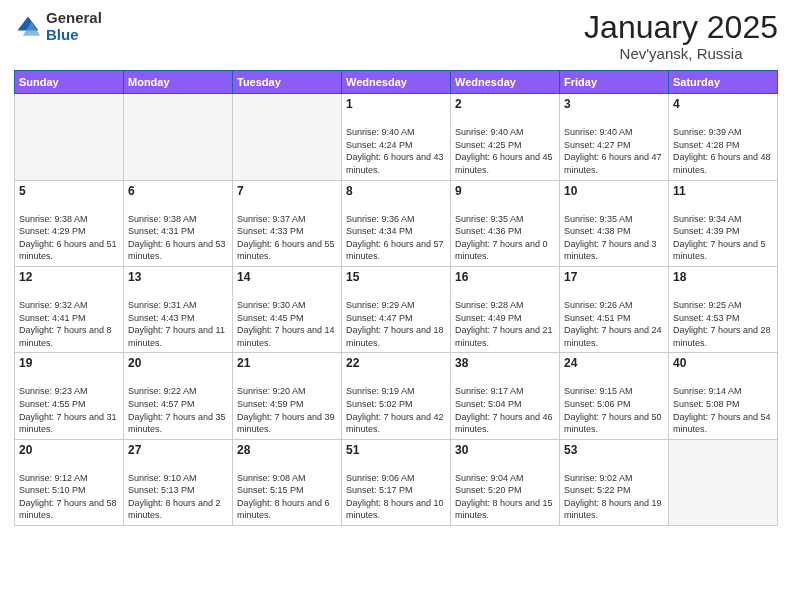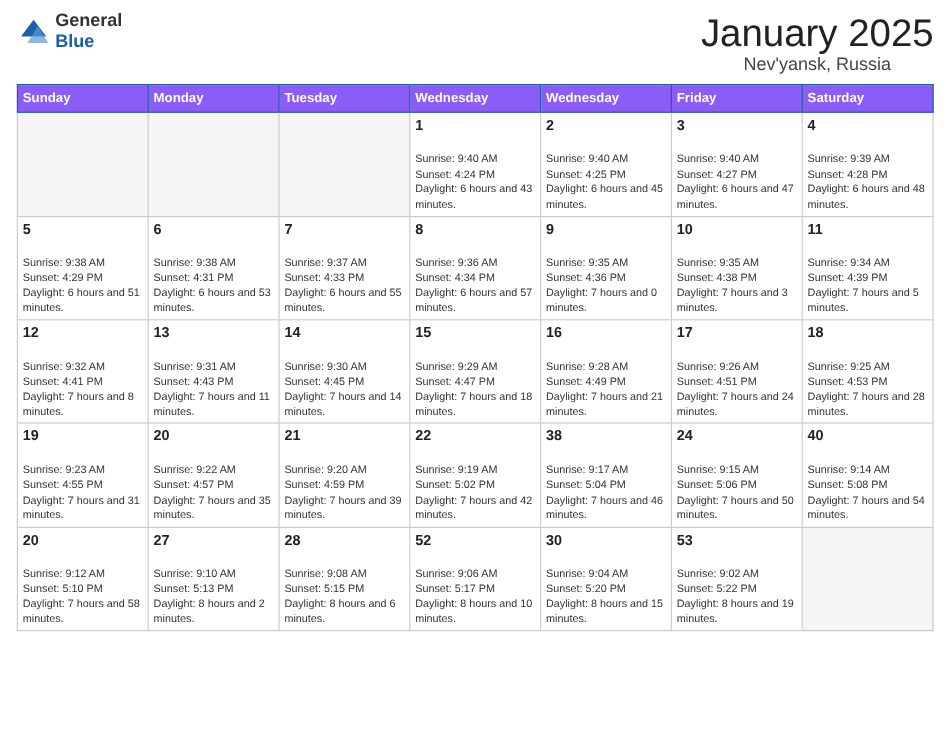--- a/index.html
+++ b/index.html
@@ -250,21 +250,21 @@
           </td>
           <td>
             <span class="day-num">27</span>
             <div class="day-info">Sunrise: 9:10 AM<br>Sunset: 5:13 PM<br>Daylight: 8 hours and 2 minutes.</div>
           </td>
           <td>
             <span class="day-num">28</span>
             <div class="day-info">Sunrise: 9:08 AM<br>Sunset: 5:15 PM<br>Daylight: 8 hours and 6 minutes.</div>
           </td>
           <td>
-            <span class="day-num">52</span>
+            <span class="day-num">51</span>
             <div class="day-info">Sunrise: 9:06 AM<br>Sunset: 5:17 PM<br>Daylight: 8 hours and 10 minutes.</div>
           </td>
           <td>
             <span class="day-num">30</span>
             <div class="day-info">Sunrise: 9:04 AM<br>Sunset: 5:20 PM<br>Daylight: 8 hours and 15 minutes.</div>
           </td>
           <td>
             <span class="day-num">53</span>
             <div class="day-info">Sunrise: 9:02 AM<br>Sunset: 5:22 PM<br>Daylight: 8 hours and 19 minutes.</div>
           </td>

